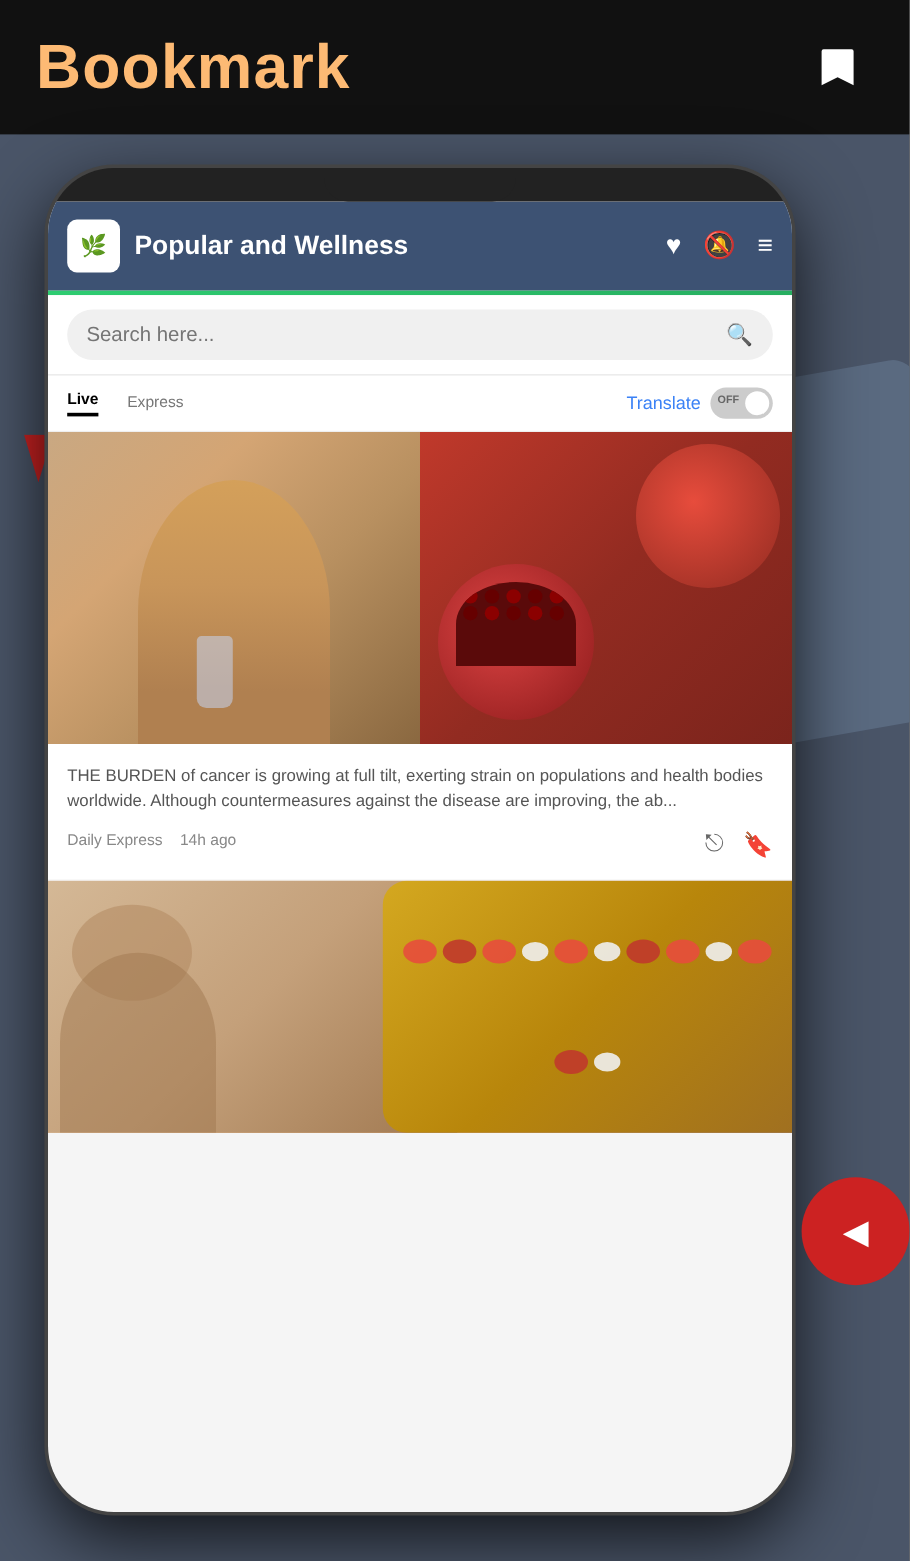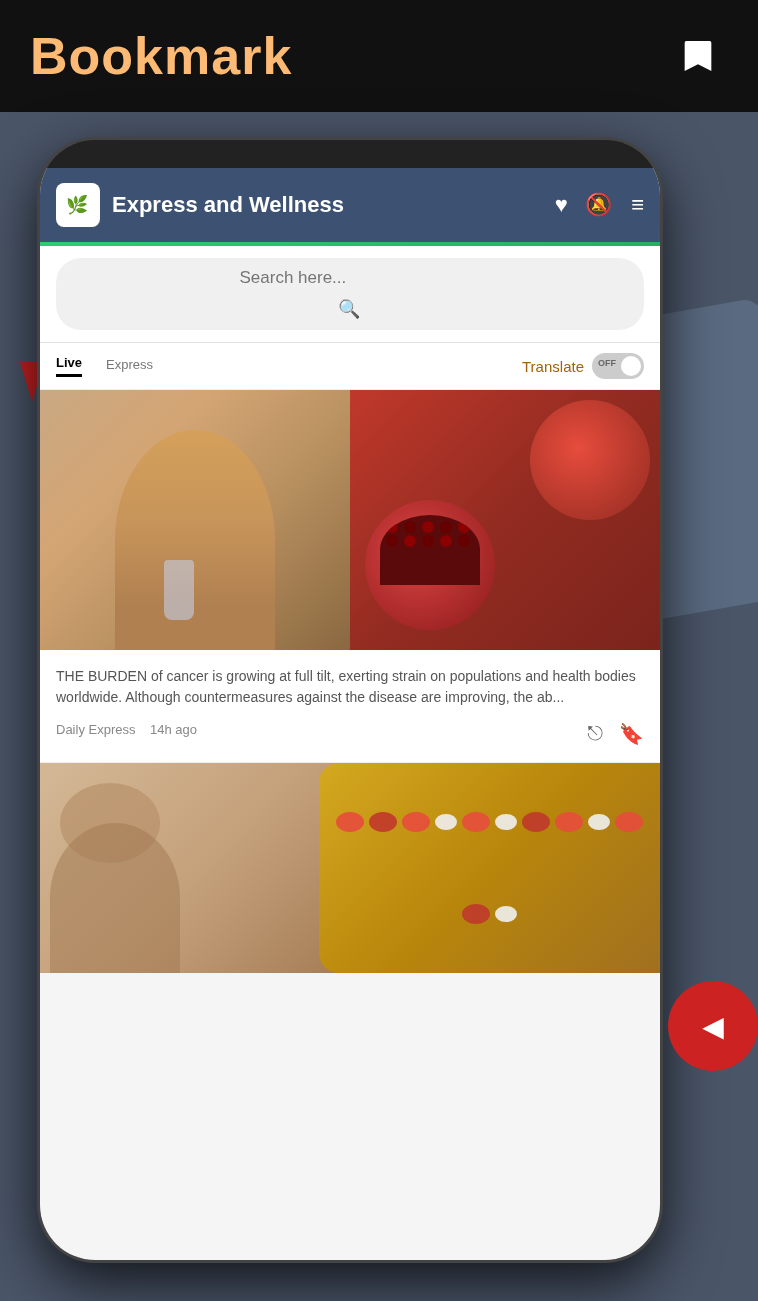--- a/index.html
+++ b/index.html
@@ -171,21 +171,20 @@
       padding: 12px 16px;
       border-bottom: 1px solid #e0e0e0;
     }
     .search-input-wrapper {
       background: #f0f0f0;
       border-radius: 25px;
       display: flex;
       align-items: center;
       padding: 10px 16px;
       gap: 10px;
-      flex-direction: column;
     }
     .search-input {
       background: transparent;
       border: none;
       outline: none;
       font-size: 17px;
       color: #999;
       flex: 1;
     }
     .search-icon-inner {
@@ -218,21 +217,21 @@
       border-bottom: none;
     }
     .translate-area {
       margin-left: auto;
       display: flex;
       align-items: center;
       gap: 8px;
     }
     .translate-label {
       font-size: 15px;
-      color: #a16207;
+      color: #3b82f6;
     }
     .toggle-switch {
       width: 52px;
       height: 26px;
       background: #ccc;
       border-radius: 13px;
       position: relative;
       cursor: pointer;
     }
     .toggle-switch-knob {
@@ -384,21 +383,21 @@
 </div>
 
 <div class="phone-frame">
   <div class="phone-notch"></div>
   <div class="phone-screen">
 
     <div class="app-header">
       <div class="app-logo">
         <span>🌿</span>
       </div>
-      <span class="app-header-title">Express and Wellness</span>
+      <span class="app-header-title">Popular and Wellness</span>
       <div class="header-icons">
         <span class="header-icon">♥</span>
         <span class="header-icon">🔕</span>
         <span class="header-icon">≡</span>
       </div>
     </div>
     <div class="header-underline"></div>
 
     <div class="search-container">
       <div class="search-input-wrapper">

